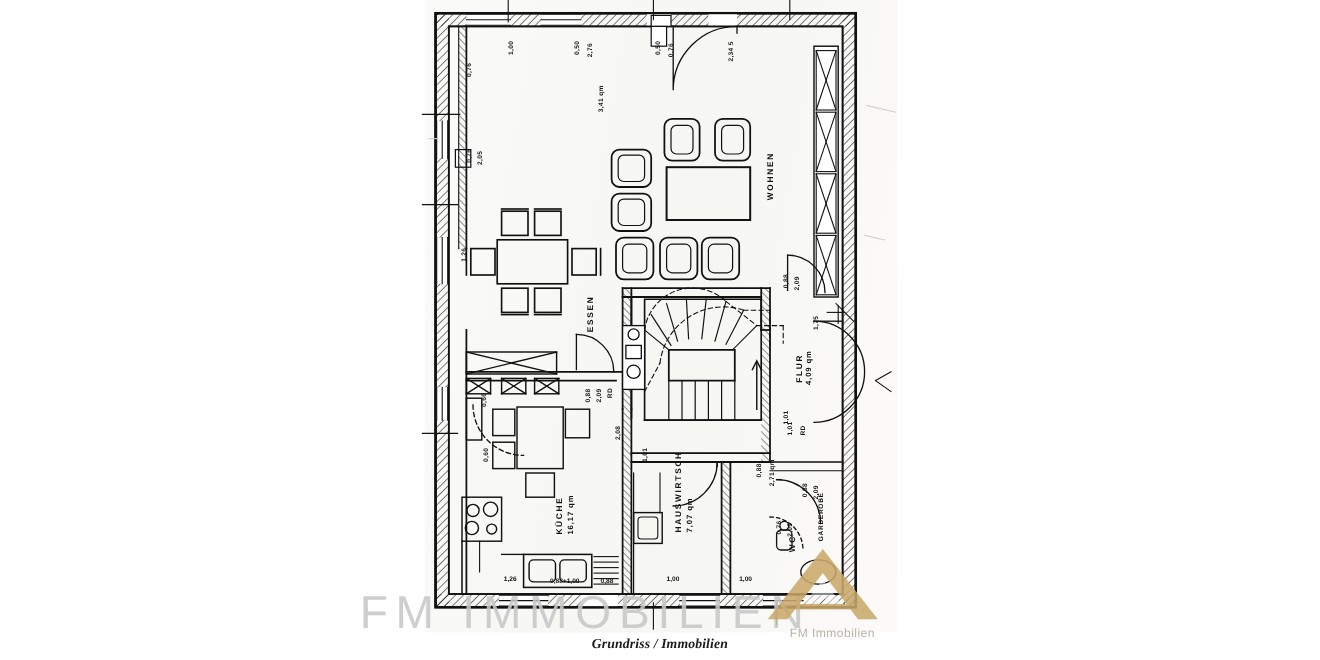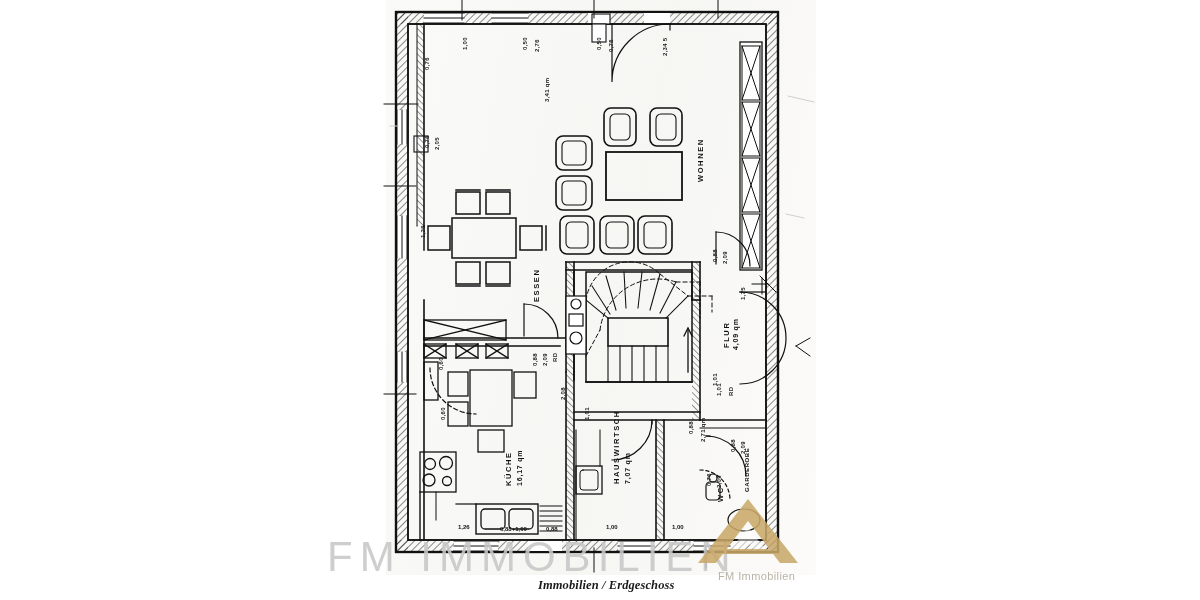--- a/index.html
+++ b/index.html
@@ -448,15 +448,15 @@
     <svg class="wm-logo" viewBox="0 0 108 70">
       <g fill="#c9a96a" opacity=".92">
         <path d="M54 2 L104 66 L86 66 L54 24 L22 66 L4 66 Z"></path>
         <path d="M54 30 L74 56 L62 56 L54 45 L46 56 L34 56 Z" fill="#fff" opacity=".55"></path>
         <rect x="26" y="52" width="56" height="5"></rect>
       </g>
     </svg>
     <div class="wm-sub">FM Immobilien</div>
   </div>
 
-  <div class="caption">Immobilien / Erdgeschoss</div>
+  <div class="caption">Grundriss / Immobilien</div>
 
 </div>
 
 </body></html>

